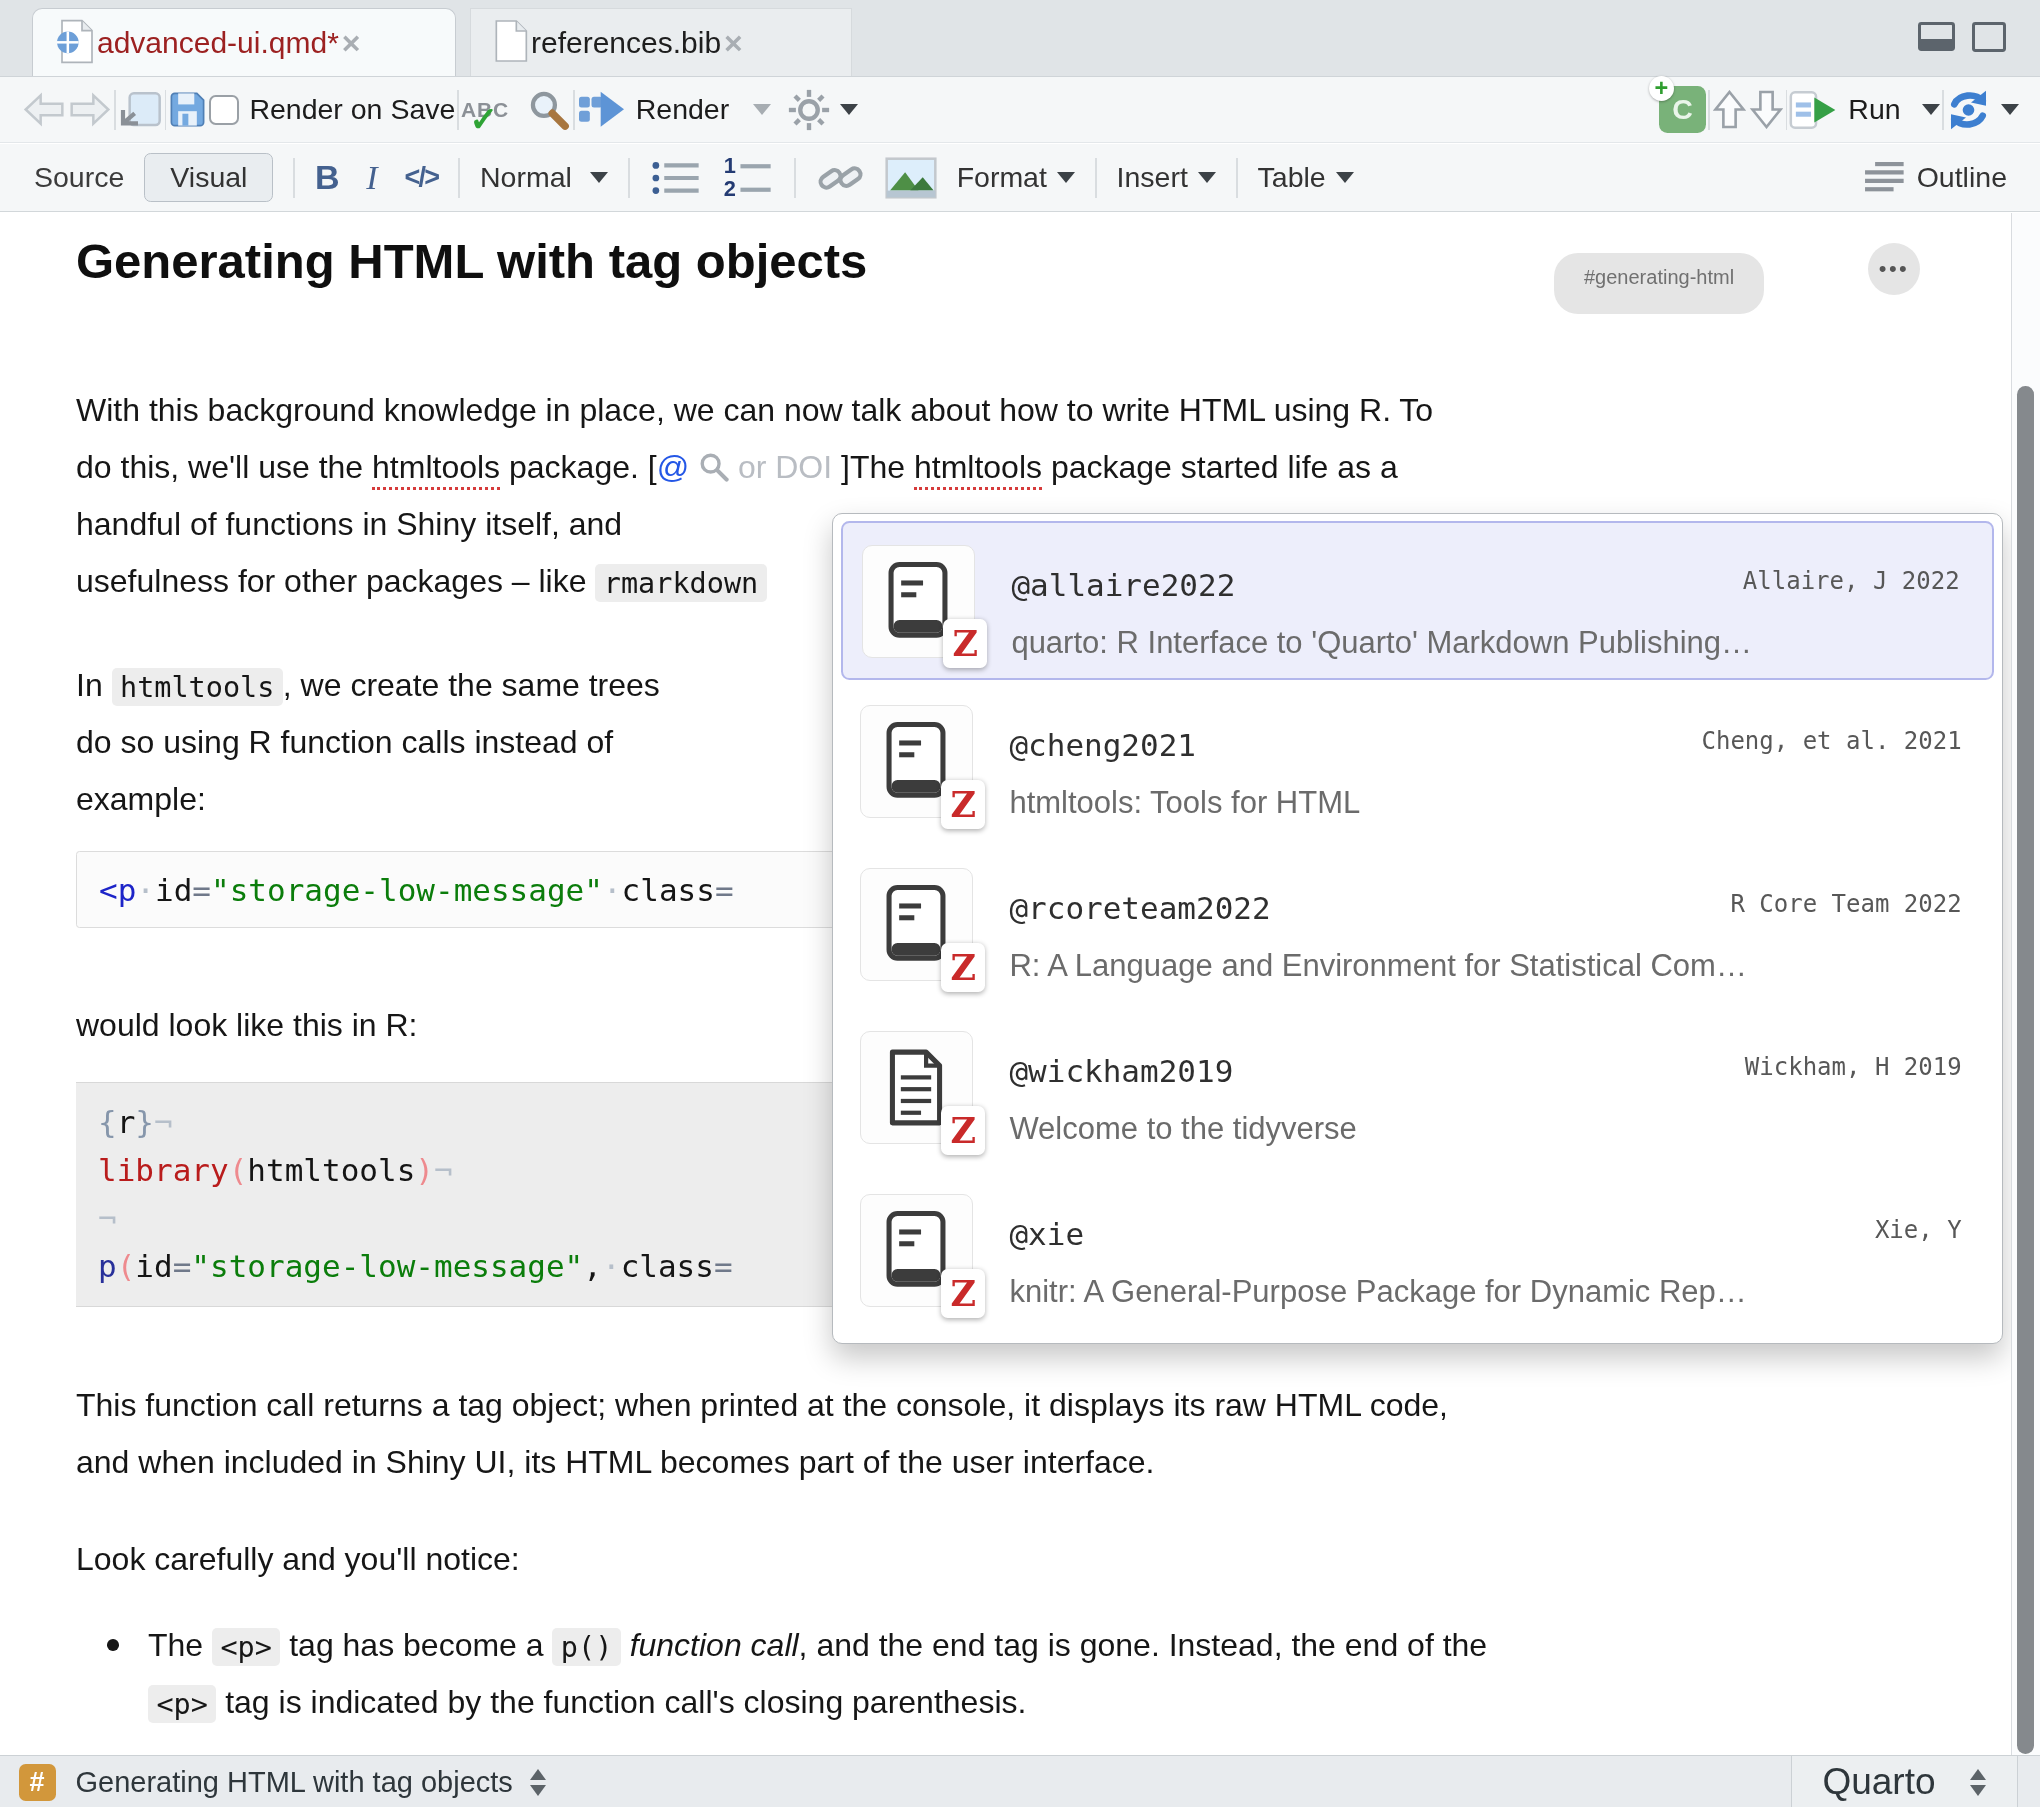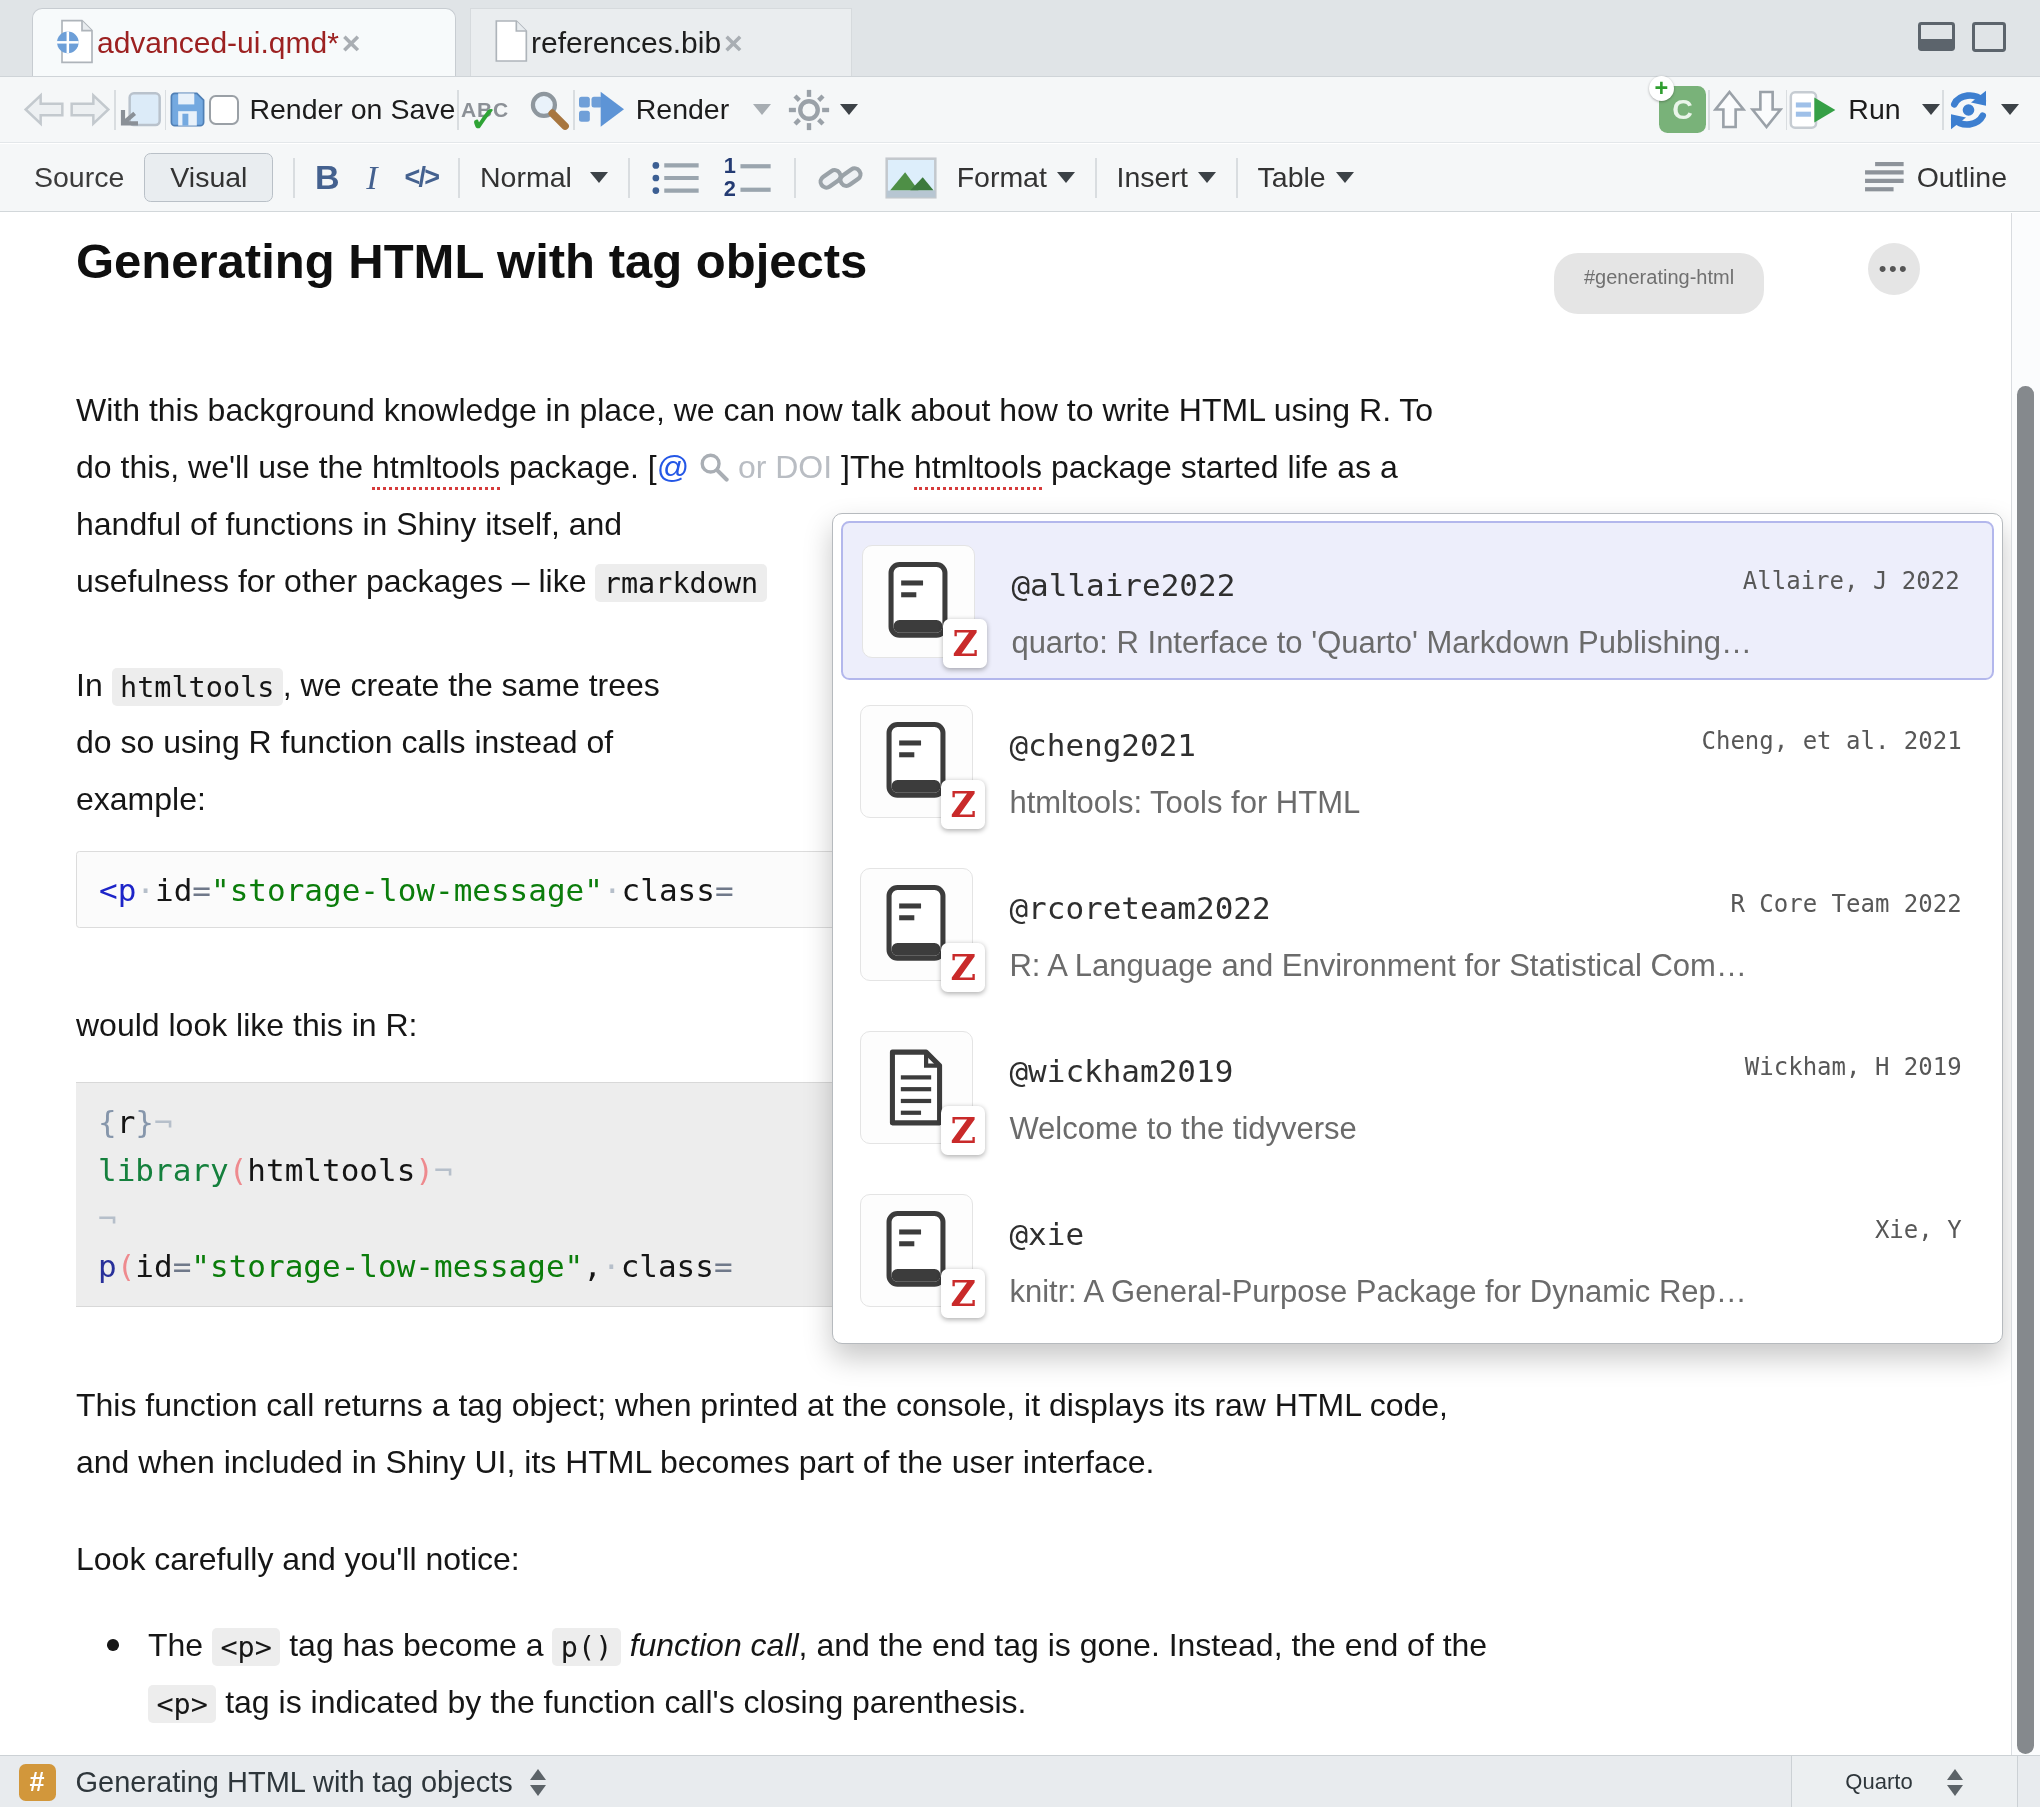--- a/index.html
+++ b/index.html
@@ -69,21 +69,21 @@
   .bullet-dot{position:absolute;left:107px;width:11.7px;height:11.7px;border-radius:50%;background:#161616;}
 
   .codeblock{position:absolute;left:76px;width:1895px;font-family:"DejaVu Sans Mono",monospace;
              font-size:31px;box-sizing:border-box;}
   .cb1{top:638px;height:77px;background:#fbfbfb;border:1.7px solid #dcdcdc;border-radius:3.4px;
        display:flex;align-items:center;padding-left:22px;}
   .cb2{top:869px;height:225px;background:#ededed;border-top:1.7px solid #d8d8d8;
        border-bottom:1.7px solid #d8d8d8;padding:15px 0 0 22px;}
   .codeline{line-height:48px;white-space:pre;}
   .tk-tag{color:#1d24c8}.tk-ws{color:#b6bfca}.tk-plain{color:#151515}.tk-op{color:#70798a}
-  .tk-str{color:#0b7d0b}.tk-brace{color:#8696ab}.tk-kw{color:#15803d}.tk-paren{color:#ee8a8e}
+  .tk-str{color:#0b7d0b}.tk-brace{color:#8696ab}.tk-kw{color:#b91c1c}.tk-paren{color:#ee8a8e}
   .tk-fn{color:#28309a}
 
   
   .cite-pop{position:absolute;left:832px;top:300px;width:1171px;height:831px;background:#fff;
             border:1.7px solid #b6babe;border-radius:10px;box-shadow:0 13.4px 28.5px rgba(0,0,0,.22);
             z-index:5;box-sizing:border-box;}
   .cite-item{position:absolute;left:8.4px;right:8.4px;height:159px;box-sizing:border-box;}
   .cite-item.sel{background:#edeefb;border:2.5px solid #b3b7ec;border-radius:8.4px;}
   .cite-icon-box{position:absolute;left:18.5px;top:22px;width:111px;height:111px;border:1.7px solid #e4e4e4;
                  border-radius:10px;background:#fdfdfd;display:flex;align-items:center;justify-content:center;}
@@ -108,21 +108,21 @@
   .hashbadge{width:37px;height:37px;margin-left:18.5px;background:#d2973b;border-radius:6.7px;color:#fff;
              font-weight:bold;font-size:27px;display:flex;align-items:center;justify-content:center;flex:0 0 auto;}
   .status-section{margin-left:20px;font-size:29px;color:#2e363b;white-space:nowrap;}
   .updown{display:flex;flex-direction:column;align-items:center;margin-left:17px;gap:5px;}
   .tri-up{width:0;height:0;border-left:8.4px solid transparent;border-right:8.4px solid transparent;
           border-bottom:11px solid #5c6368;}
   .tri-down{width:0;height:0;border-left:8.4px solid transparent;border-right:8.4px solid transparent;
           border-top:11px solid #5c6368;}
   .quarto-seg{position:absolute;right:23.5px;top:0;bottom:0;width:225px;border-left:1.7px solid #ccd1d5;
           border-right:1.7px solid #ccd1d5;display:flex;align-items:center;justify-content:center;
-          gap:17px;font-size:22px;color:#2e363b;background:#eceff1;}
+          gap:17px;font-size:37px;color:#2e363b;background:#eceff1;}
 </style>
 </head>
 <body>
 
 <div class="tabbar">
   <div class="tab active">
     <span><svg width="39" height="45" viewBox="0 0 46 54">
           <path d="M8 2 H32 L44 14 V52 H8 Z" fill="#fff" stroke="#aeb4ba" stroke-width="2"></path>
           <path d="M32 2 L32 14 H44" fill="#e8ecef" stroke="#aeb4ba" stroke-width="2"></path>
           <circle cx="15" cy="28" r="13" fill="#6d9fd8"></circle>

